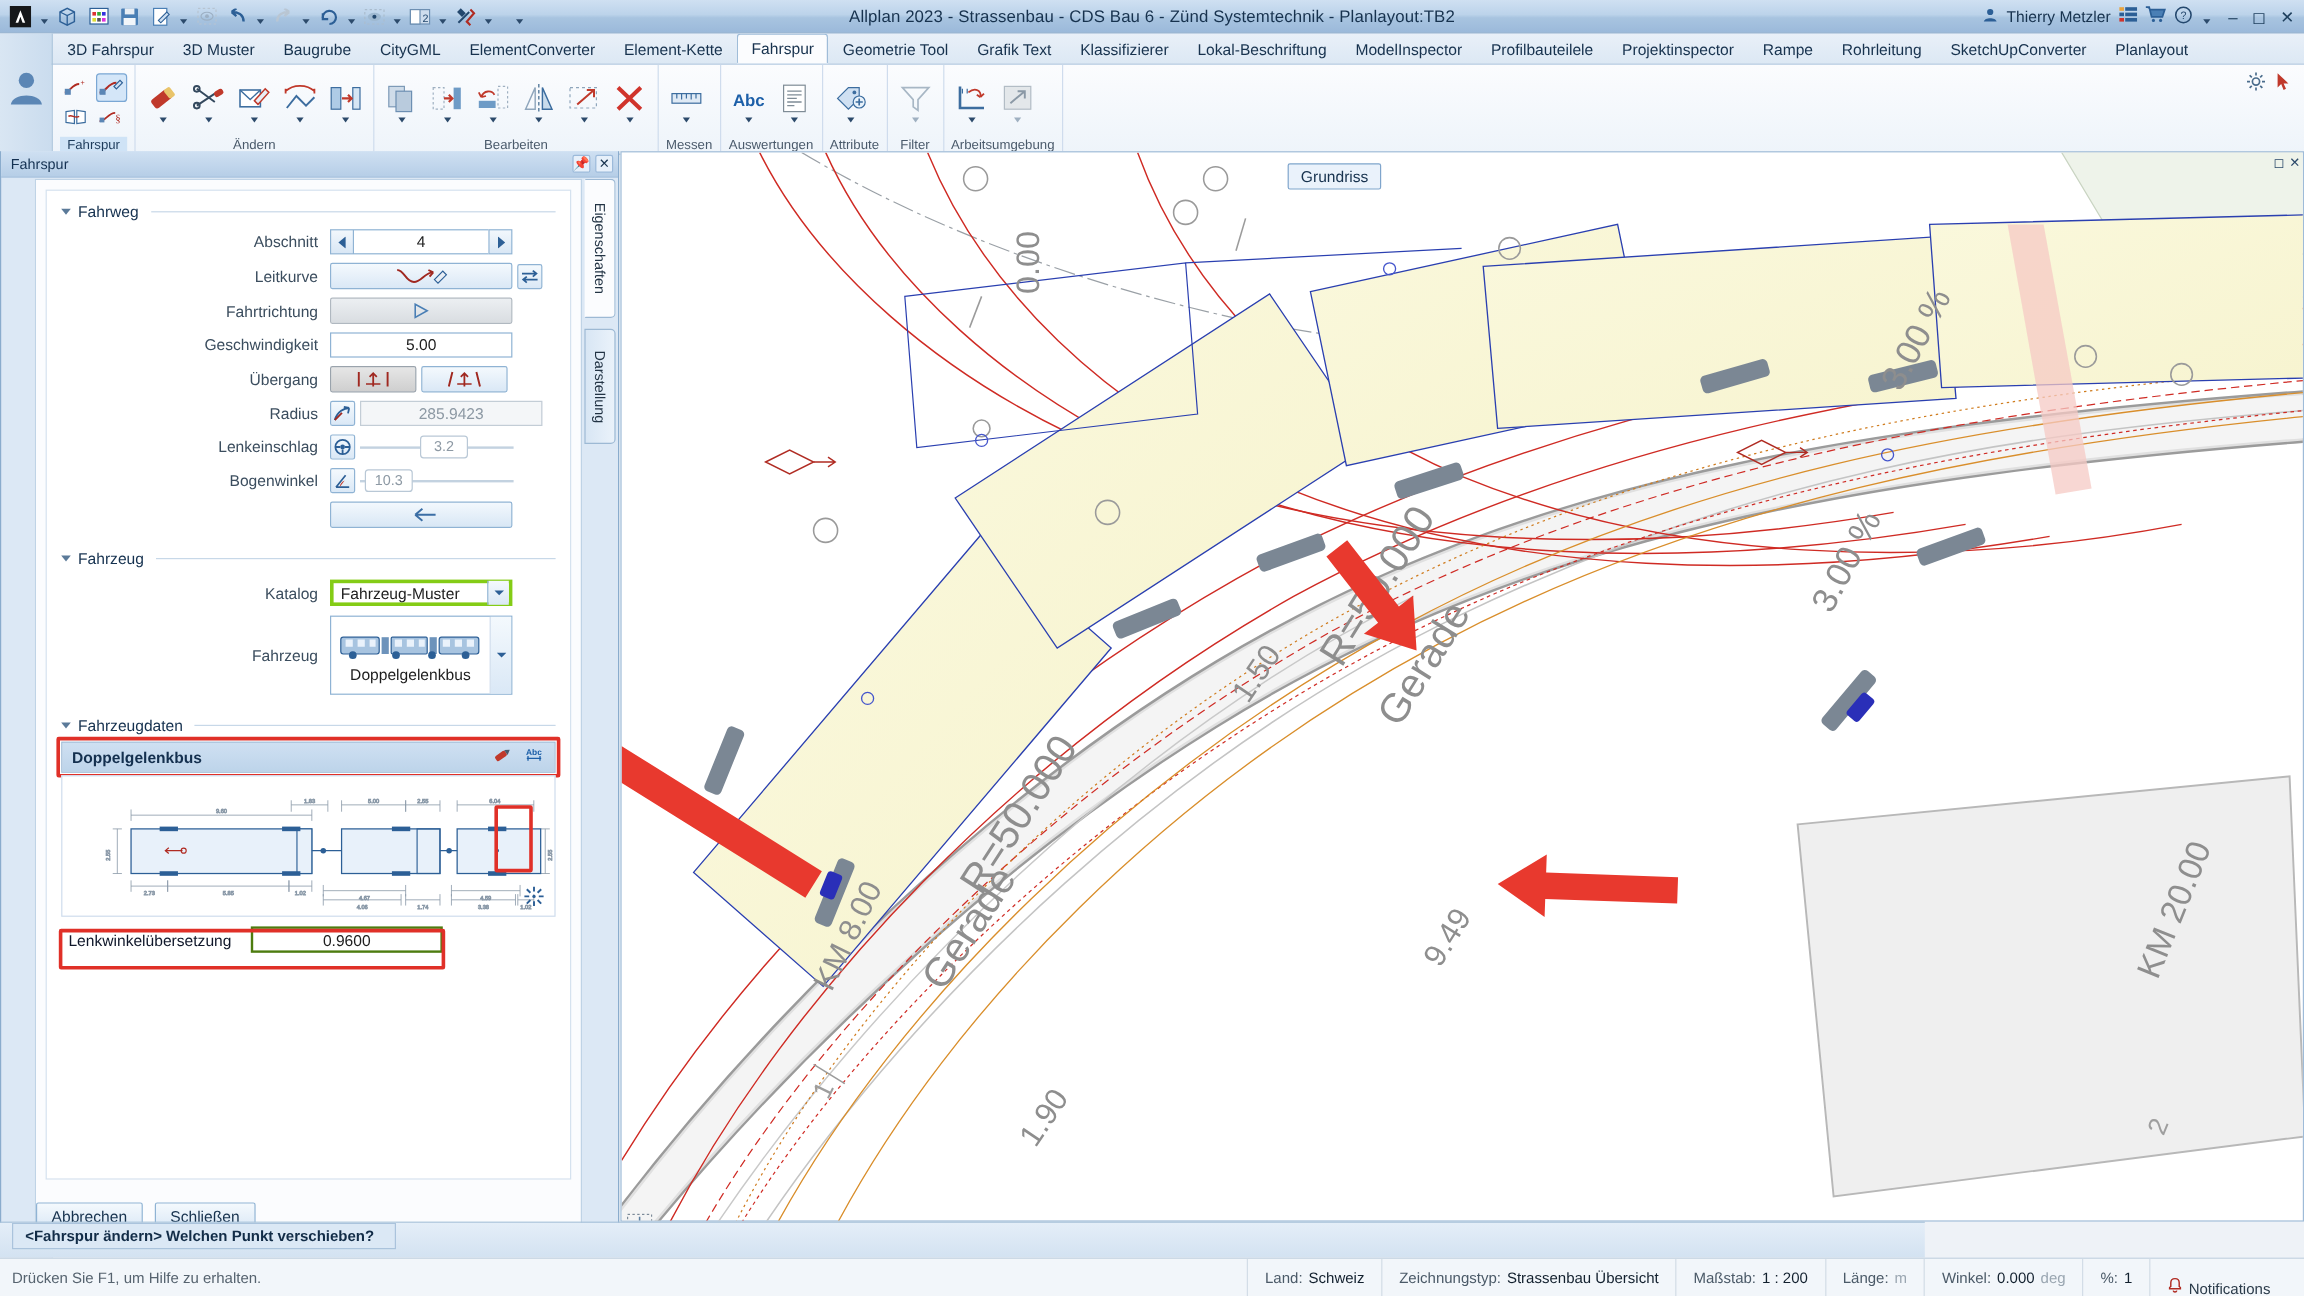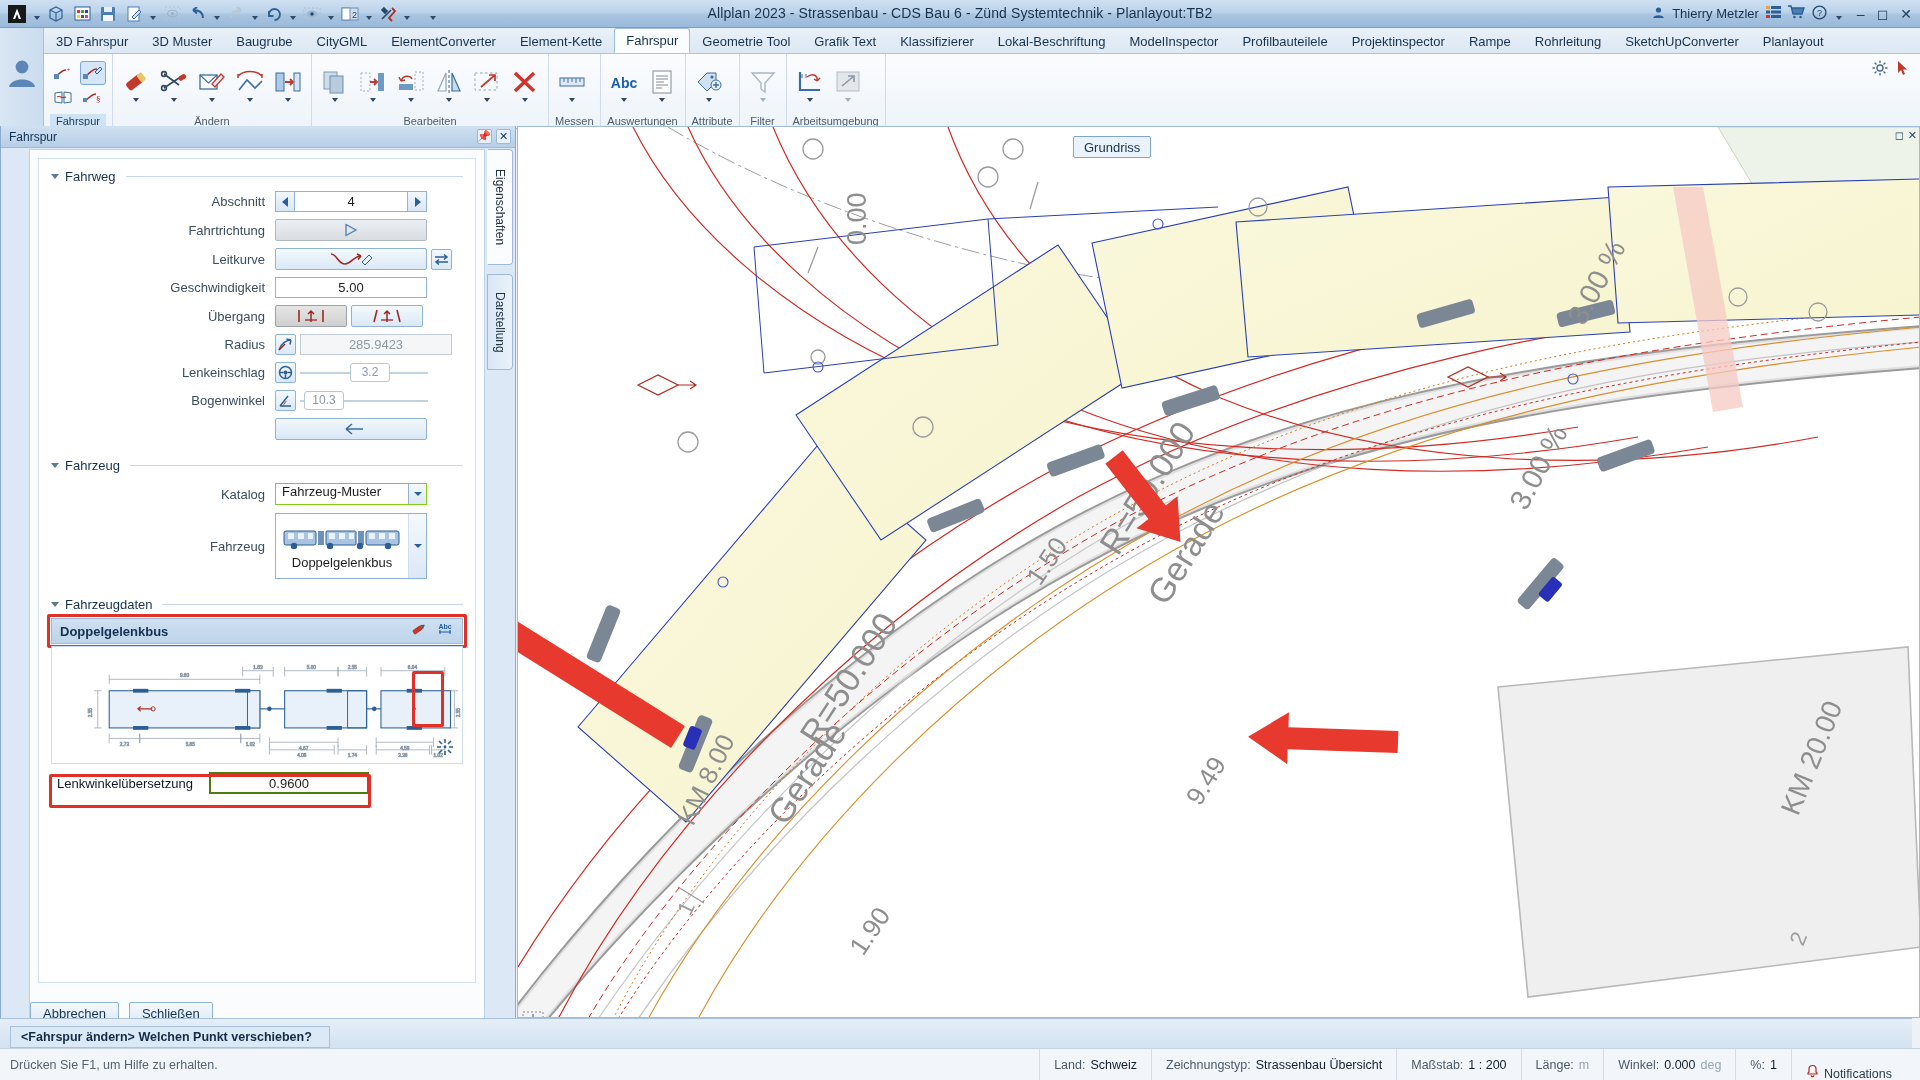--- a/index.html
+++ b/index.html
@@ -141,21 +141,21 @@
      line-height:19px;font-size:13px;}
   .txtbox.ro{ background:#f4f6f8; color:#8d99a4; border-color:#c3cdd6;}
   .iconbtn{ width:21px;height:21px;border:1px solid #8fb3d4;border-radius:2px;
      background:linear-gradient(to bottom,#f4f9fd,#dae8f6); display:flex;align-items:center;justify-content:center;}
   .slider{ position:relative; width:128px; height:21px; display:flex; align-items:center;}
   .slider .track{ position:absolute;left:0;right:0;top:10px;height:2px;background:#c3d2e0;}
   .slider .bubble{ position:absolute; width:40px;height:19px;border:1px solid #b9c8d6;background:#fff;
      border-radius:3px; text-align:center;line-height:17px;font-size:12px;color:#8d99a4;}
   .bigbtn{ width:152px;height:22px;border:1px solid #8fb3d4;border-radius:2px;
      background:linear-gradient(to bottom,#f3f8fd,#d8e7f5);display:flex;align-items:center;justify-content:center;}
-  .combo{ width:152px;height:22px;border:1px solid #84cc16;background:#fff;display:flex;align-items:flex-start;}
+  .combo{ width:152px;height:22px;border:3px solid #84cc16;background:#fff;display:flex;align-items:center;}
   .combo .cv{ flex:1; padding-left:6px; font-size:13px;}
   .combo .cb{ width:18px;height:20px;border-left:1px solid #8fb3d4;
      background:linear-gradient(to bottom,#f4f9fd,#dae8f6);display:flex;align-items:center;justify-content:center;}
   .vehbox{ width:152px;height:66px;border:1px solid #8fb3d4;background:#fff;display:flex;}
   .vehbox .vmain{ flex:1; display:flex;flex-direction:column;align-items:center;justify-content:center;gap:2px;}
   .vehbox .vname{ font-size:13px; color:#1d1d1d;}
   .vehbox .vbtn{ width:18px;border-left:1px solid #cfdded;
      background:linear-gradient(to bottom,#f4f9fd,#dae8f6);display:flex;align-items:center;justify-content:center;}
 
   .vd-head{
@@ -186,23 +186,23 @@
   .grundriss{
     position:absolute; left:555px; top:9px; height:22px; padding:0 10px;
     border:1px solid #7fa5cc; background:#eaf2fb; border-radius:2px;
     display:flex;align-items:center; font-size:13px; color:#17324e; z-index:4;
   }
   .canvas svg{ position:absolute; left:0; top:0; }
   .cm-icon{ position:absolute; left:4px; bottom:6px; }
 
   
   .cmdbar{
-    position:absolute; left:0; bottom:32px; width:1912px; height:30px;
+    position:absolute; left:0; bottom:32px; width:1604px; height:30px;
     background:linear-gradient(to bottom,#e4eef8,#d3e2f1);
-    border-top:1px solid #a9c2da; display:flex; align-items:flex-end; padding-left:10px;
+    border-top:1px solid #a9c2da; display:flex; align-items:flex-start; padding-left:10px;
   }
   .cmdbox{ height:22px; min-width:320px; padding:0 10px; background:#dbe8f5; border:1px solid #aac3dc;
      display:flex;align-items:center; font-size:12.5px; font-weight:bold; color:#122c47;}
   .statusbar{
     position:absolute; left:0; bottom:0; width:1920px; height:32px;
     background:#f2f6fa; border-top:1px solid #c3d2e0; display:flex; align-items:center;
     font-size:12.5px; color:#2b3b4a;
   }
   .hint{ padding-left:10px; color:#56636f;}
   .sgrp{ display:flex; align-items:center; gap:5px; padding:0 14px; height:32px;
@@ -699,44 +699,44 @@
                 <div class="sb">
                   <svg width="9" height="10" viewBox="0 0 9 10">
                       <path d="M2 0 L8 5 L2 10 Z" fill="#2c5f96"></path>
                     </svg>
                 </div>
               </div>
             </div>
           </div>
 
           <div class="frow">
-            <div class="flabel">Fahrtrichtung</div>
-            <div class="fctl">
-              <div class="btnbox wide grey">
-                <svg width="18" height="14" viewBox="0 0 18 14">
-                    <path d="M4 1.5 L14 7 L4 12.5 Z" fill="none" stroke="#4a7fb5" stroke-width="1.3"></path>
-                  </svg>
-              </div>
-            </div>
-          </div>
-
-          <div class="frow">
             <div class="flabel">Leitkurve</div>
             <div class="fctl">
               <div class="btnbox wide">
                 <svg width="46" height="18" viewBox="0 0 46 18">
                     <path d="M3 4 C9 4 10 14 17 14 C23 14 26 6 33 6" stroke="#a02820" stroke-width="1.6" fill="none"></path>
                     <path d="M33 6 L29 4 M33 6 L30 9.5" stroke="#a02820" stroke-width="1.6" fill="none"></path>
                     <path d="M34 12 L41 5 L44 8 L37 15 Z" fill="#e8eef5" stroke="#2c5f96"></path>
                   </svg>
               </div>
               <div class="iconbtn">
                 <svg width="15" height="13" viewBox="0 0 15 13">
                     <path d="M1 4 L13 4 M10 1.5 L13 4 L10 6.5" stroke="#2c5f96" stroke-width="1.5" fill="none"></path>
                     <path d="M14 9 L2 9 M5 6.5 L2 9 L5 11.5" stroke="#2c5f96" stroke-width="1.5" fill="none"></path>
+                  </svg>
+              </div>
+            </div>
+          </div>
+
+          <div class="frow">
+            <div class="flabel">Fahrtrichtung</div>
+            <div class="fctl">
+              <div class="btnbox wide grey">
+                <svg width="18" height="14" viewBox="0 0 18 14">
+                    <path d="M4 1.5 L14 7 L4 12.5 Z" fill="none" stroke="#4a7fb5" stroke-width="1.3"></path>
                   </svg>
               </div>
             </div>
           </div>
 
           <div class="frow">
             <div class="flabel">Geschwindigkeit</div>
             <div class="fctl">
               <div class="txtbox">5.00</div>
             </div>

